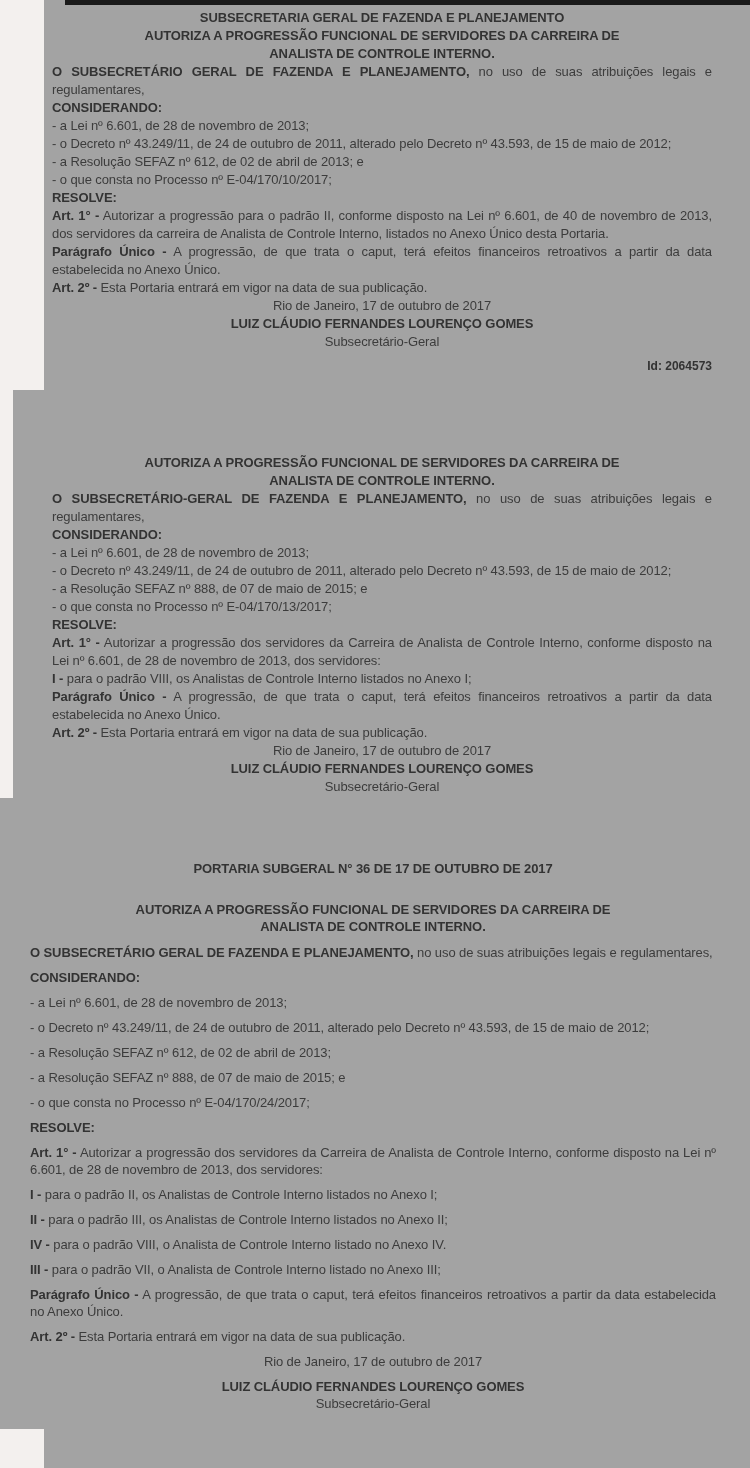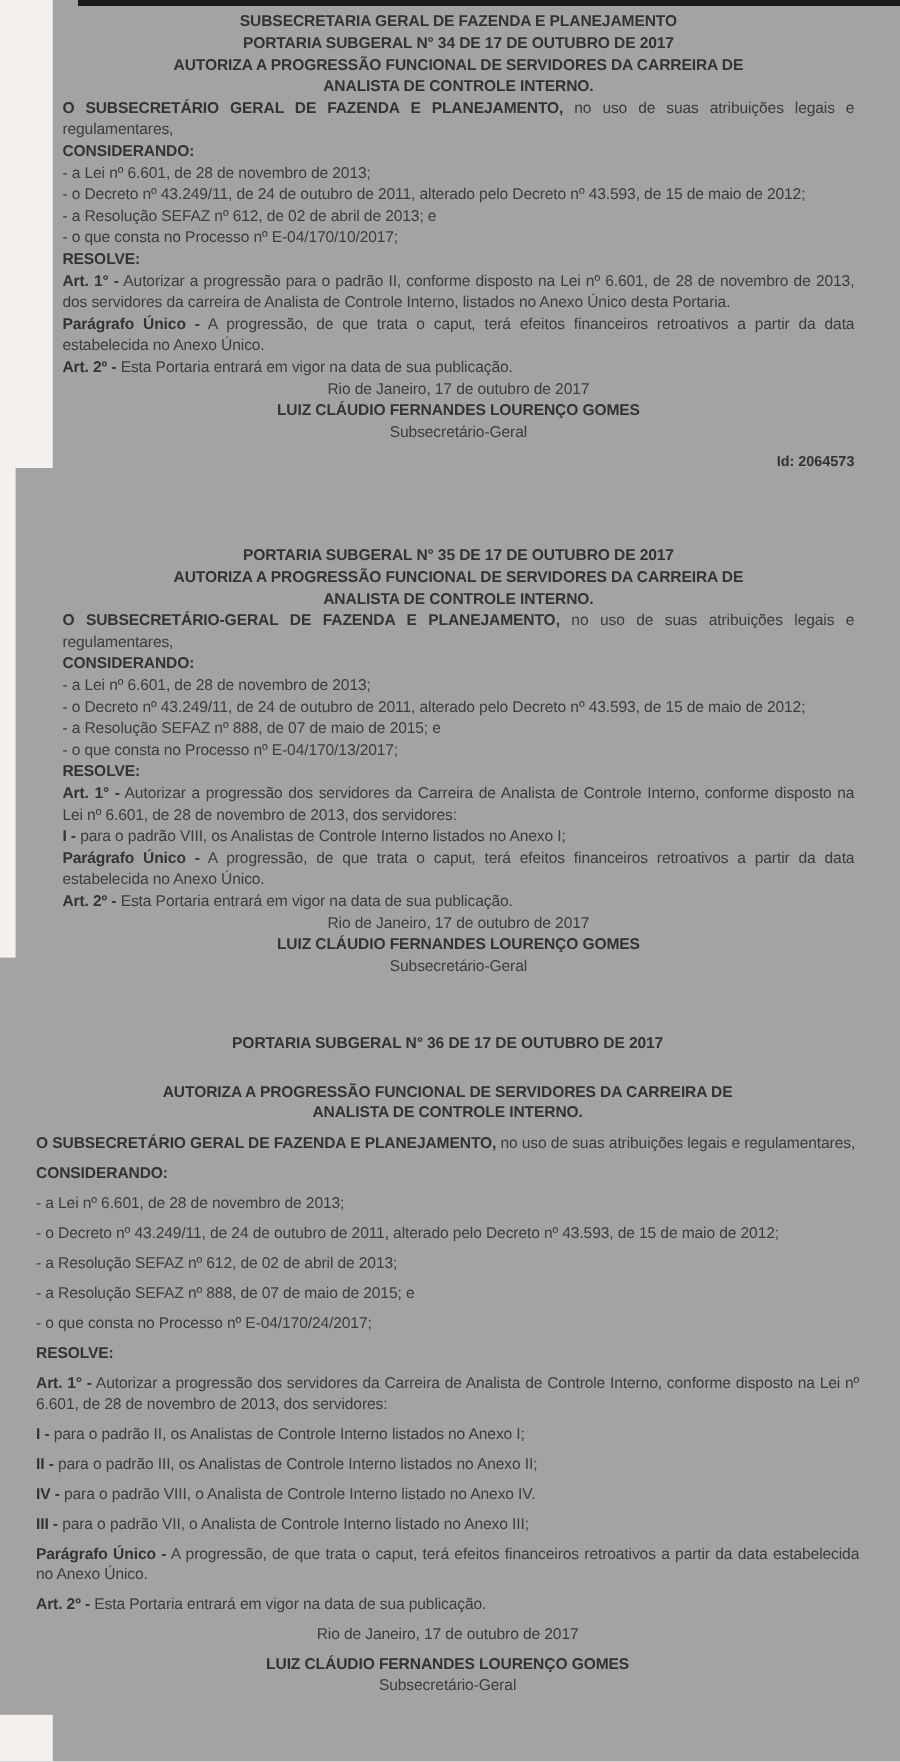--- a/index.html
+++ b/index.html
@@ -33,41 +33,39 @@
 
 <div class="page">
 
   <div class="top-rule"></div>
   <div class="shade shade-top"></div>
   <div class="shade shade-mid"></div>
   <div class="shade shade-bottom"></div>
 
   <div class="sec sec1">
     <p class="head">SUBSECRETARIA GERAL DE FAZENDA E PLANEJAMENTO</p>
-    <p class="head">PORTARIA SUBGERAL N° 34 DE 17 DE OUTUBRO DE 2017</p>
     <p class="ementa">AUTORIZA A PROGRESSÃO FUNCIONAL DE SERVIDORES DA CARREIRA DE</p>
     <p class="ementa">ANALISTA DE CONTROLE INTERNO.</p>
     <p><span class="b">O SUBSECRETÁRIO GERAL DE FAZENDA E PLANEJAMENTO,</span><span> no uso de suas atribuições legais e regulamentares,</span></p>
     <p class="b">CONSIDERANDO:</p>
     <p>- a Lei nº 6.601, de 28 de novembro de 2013;</p>
     <p>- o Decreto nº 43.249/11, de 24 de outubro de 2011, alterado pelo Decreto nº 43.593, de 15 de maio de 2012;</p>
     <p>- a Resolução SEFAZ nº 612, de 02 de abril de 2013; e</p>
     <p>- o que consta no Processo nº E-04/170/10/2017;</p>
     <p class="b">RESOLVE:</p>
-    <p><span class="b">Art. 1° -</span><span> Autorizar a progressão para o padrão II, conforme disposto na Lei nº 6.601, de 28 de novembro de 2013, dos servidores da carreira de Analista de Controle Interno, listados no Anexo Único desta Portaria.</span></p>
+    <p><span class="b">Art. 1° -</span><span> Autorizar a progressão para o padrão II, conforme disposto na Lei nº 6.601, de 40 de novembro de 2013, dos servidores da carreira de Analista de Controle Interno, listados no Anexo Único desta Portaria.</span></p>
     <p><span class="b">Parágrafo Único -</span><span> A progressão, de que trata o caput, terá efeitos financeiros retroativos a partir da data estabelecida no Anexo Único.</span></p>
     <p><span class="b">Art. 2º -</span><span> Esta Portaria entrará em vigor na data de sua publicação.</span></p>
     <p class="center">Rio de Janeiro, 17 de outubro de 2017</p>
     <p class="center b">LUIZ CLÁUDIO FERNANDES LOURENÇO GOMES</p>
     <p class="center">Subsecretário-Geral</p>
     <p class="id-line">Id: 2064573</p>
   </div>
 
   <div class="sec sec2">
-    <p class="head">PORTARIA SUBGERAL N° 35 DE 17 DE OUTUBRO DE 2017</p>
     <p class="ementa">AUTORIZA A PROGRESSÃO FUNCIONAL DE SERVIDORES DA CARREIRA DE</p>
     <p class="ementa">ANALISTA DE CONTROLE INTERNO.</p>
     <p><span class="b">O SUBSECRETÁRIO-GERAL DE FAZENDA E PLANEJAMENTO,</span><span> no uso de suas atribuições legais e regulamentares,</span></p>
     <p class="b">CONSIDERANDO:</p>
     <p>- a Lei nº 6.601, de 28 de novembro de 2013;</p>
     <p>- o Decreto nº 43.249/11, de 24 de outubro de 2011, alterado pelo Decreto nº 43.593, de 15 de maio de 2012;</p>
     <p>- a Resolução SEFAZ nº 888, de 07 de maio de 2015; e</p>
     <p>- o que consta no Processo nº E-04/170/13/2017;</p>
     <p class="b">RESOLVE:</p>
     <p><span class="b">Art. 1° -</span><span> Autorizar a progressão dos servidores da Carreira de Analista de Controle Interno, conforme disposto na Lei nº 6.601, de 28 de novembro de 2013, dos servidores:</span></p>

